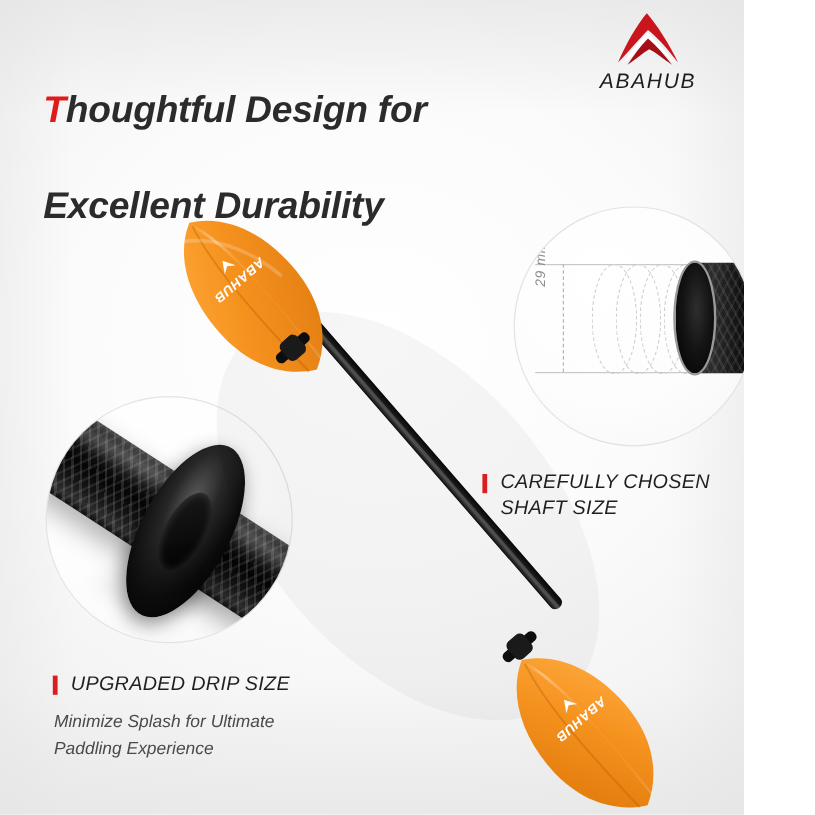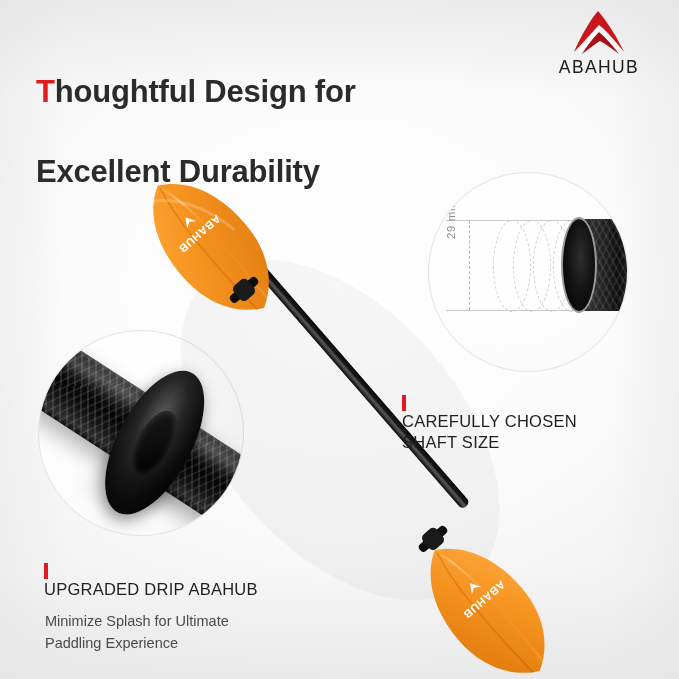--- a/index.html
+++ b/index.html
@@ -3,26 +3,27 @@
 <meta charset="utf-8">
 <title>Abahub Paddle Feature Infographic</title>
 <style>
   html, body {
     margin: 0;
     padding: 0;
     background: #ffffff;
   }
   #stage {
     position: relative;
-    width: 679px;
+    width: 620px;
     height: 679px;
     overflow: hidden;
     font-family: "Liberation Sans", "DejaVu Sans", sans-serif;
     background:
       radial-gradient(ellipse 90% 70% at 50% 42%, #ffffff 0%, #fbfbfb 45%, #f3f3f3 78%, #ededed 100%);
+    font-style: italic;
     -webkit-font-smoothing: antialiased;
   }
 
   
   .vignette {
     position: absolute;
     inset: 0;
     pointer-events: none;
     background:
       linear-gradient(to bottom, rgba(225,225,225,.55) 0%, rgba(255,255,255,0) 14%),
@@ -199,21 +200,21 @@
   }
 
   
   #paddle { position: absolute; left: 0; top: 0; width: 679px; height: 679px; pointer-events: none; }
 
   
   .feature { position: absolute; }
   #feature-shaft { left: 402px; top: 392px; width: 260px; }
   #feature-drip  { left: 44px;  top: 560px; width: 290px; }
 
-  .feat-head-row { display: flex; align-items: flex-start; flex-direction: column; }
+  .feat-head-row { display: flex; align-items: flex-start; }
   .red-bar {
     width: 4px;
     min-width: 4px;
     height: 16px;
     background: #d81e20;
     margin-top: 3px;
     margin-right: 11px;
   }
   .feat-title {
     font-size: 16.5px;
@@ -362,19 +363,19 @@
     <div class="feat-head-row">
       <div class="red-bar"></div>
       <div class="feat-title">CAREFULLY CHOSEN
 SHAFT SIZE</div>
     </div>
   </div>
 
   <div class="feature" id="feature-drip">
     <div class="feat-head-row">
       <div class="red-bar"></div>
-      <div class="feat-title">UPGRADED DRIP ABAHUB</div>
+      <div class="feat-title">UPGRADED DRIP SIZE</div>
     </div>
     <div class="feat-sub">Minimize Splash for Ultimate
 Paddling Experience</div>
   </div>
 
 </div>
 
 </body></html>

